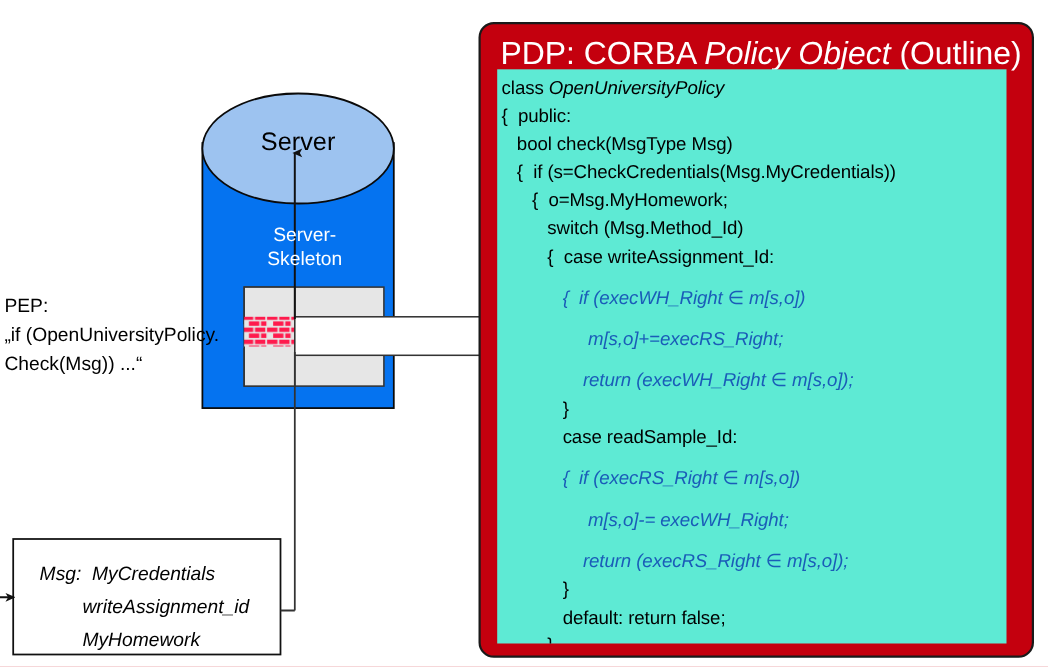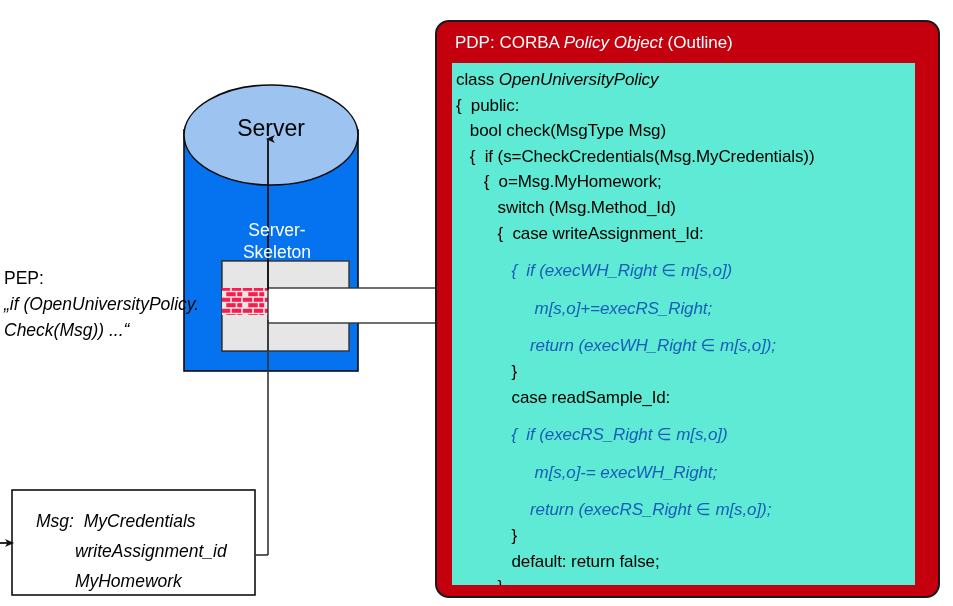--- a/index.html
+++ b/index.html
@@ -11,46 +11,46 @@
   #stage{position:absolute;left:0;top:0;width:953px;height:606px;}
 
   
   #diagram-svg{position:absolute;left:0;top:0;width:440px;height:606px;}
 
   .pep-block{
     position:absolute;left:4px;top:265px;width:215px;
     font-size:17.5px;line-height:26px;
   }
   .pep-title{font-style:normal;}
-  .pep-quote{font-style:italic;}
+  .pep-quote{}
 
   .server-label{
     position:absolute;left:186px;top:115px;width:170px;
     text-align:center;font-size:23px;color:#000;
   }
   .skeleton-label{
-    position:absolute;left:186px;top:219px;width:182px;
+    position:absolute;left:186px;top:202px;width:182px;
     text-align:center;font-size:17.5px;line-height:22px;color:#ffffff;
   }
 
   .msg-block{
     position:absolute;left:36px;top:506px;width:220px;
     font-size:17.5px;line-height:30px;font-style:italic;
   }
   .msg-row{display:block;white-space:pre;}
 
   
   #pdp-panel{
     position:absolute;left:435px;top:20px;width:505px;height:578px;
     background:#C4000E;border:2px solid #1a1a1a;border-radius:14px;
     box-sizing:border-box;
   }
   #pdp-title{
     position:absolute;left:455px;top:33px;width:470px;
-    font-size:17px;color:#ffffff;white-space:nowrap;
+    font-size:29px;color:#ffffff;white-space:nowrap;
   }
   #pdp-title .i{font-style:italic;}
   #code-panel{
     position:absolute;left:452px;top:63px;width:463px;height:522px;
     background:#5eead4;box-sizing:border-box;
     padding:4px 0 0 4px;overflow:hidden;
   }
   .code-line{
     display:block;white-space:pre;font-size:17px;line-height:25.6px;
     color:#000000;letter-spacing:-0.1px;

